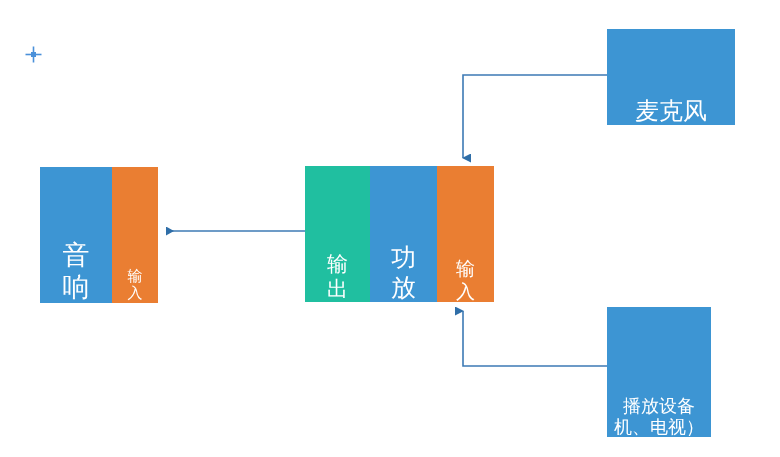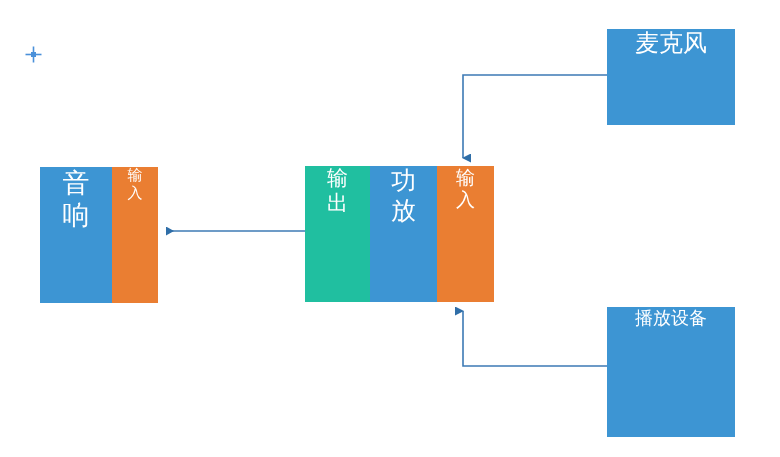--- a/index.html
+++ b/index.html
@@ -14,21 +14,21 @@
     position: relative;
     width: 780px;
     height: 457px;
     background: #ffffff;
     overflow: hidden;
   }
   .box {
     position: absolute;
     box-sizing: border-box;
     display: flex;
-    align-items: flex-start;
+    align-items: flex-end;
     justify-content: center;
     color: #ffffff;
     text-align: center;
     line-height: 1.18;
   }
   
   #speaker-group { position: absolute; left: 40px; top: 167px; width: 118px; height: 136px; }
   #speaker-body {
     left: 0; top: 0; width: 72px; height: 136px;
     background: #3d95d3;
@@ -60,21 +60,21 @@
   .vstack { writing-mode: horizontal-tb; }
   .vstack > span { display: block; }
 
   
   #mic-box {
     left: 607px; top: 29px; width: 128px; height: 96px;
     background: #3d95d3;
     font-size: 24px;
   }
   #player-box {
-    left: 607px; top: 307px; width: 128px; height: 130px;
+    left: 607px; top: 307px; width: 104px; height: 130px;
     background: #3d95d3;
     font-size: 18px;
     padding: 0 4px;
   }
   #player-box .ptxt { display: block; }
 
   
   #connectors {
     position: absolute;
     left: 0; top: 0;
@@ -135,20 +135,21 @@
     </div>
   </div>
 
   <div class="box" id="mic-box">
     <span>麦克风</span>
   </div>
 
   <div class="box" id="player-box">
     <span>
       <span class="ptxt">播放设备</span>
+      <span class="ptxt">机、电视）</span>
     </span>
   </div>
 
   <svg id="connectors" viewBox="0 0 780 457" xmlns="http://www.w3.org/2000/svg">
     <defs>
       <marker id="arrow-left" markerWidth="9" markerHeight="9" refX="8" refY="4.5" orient="auto-start-reverse" markerUnits="userSpaceOnUse">
         <path d="M8,0 L8,9 L0,4.5 z" fill="#2f6ea8"></path>
       </marker>
       <marker id="arrow-down" markerWidth="9" markerHeight="9" refX="4.5" refY="8" orient="auto" markerUnits="userSpaceOnUse">
         <path d="M0,0 L9,0 L4.5,9 z" fill="#2f6ea8"></path>

